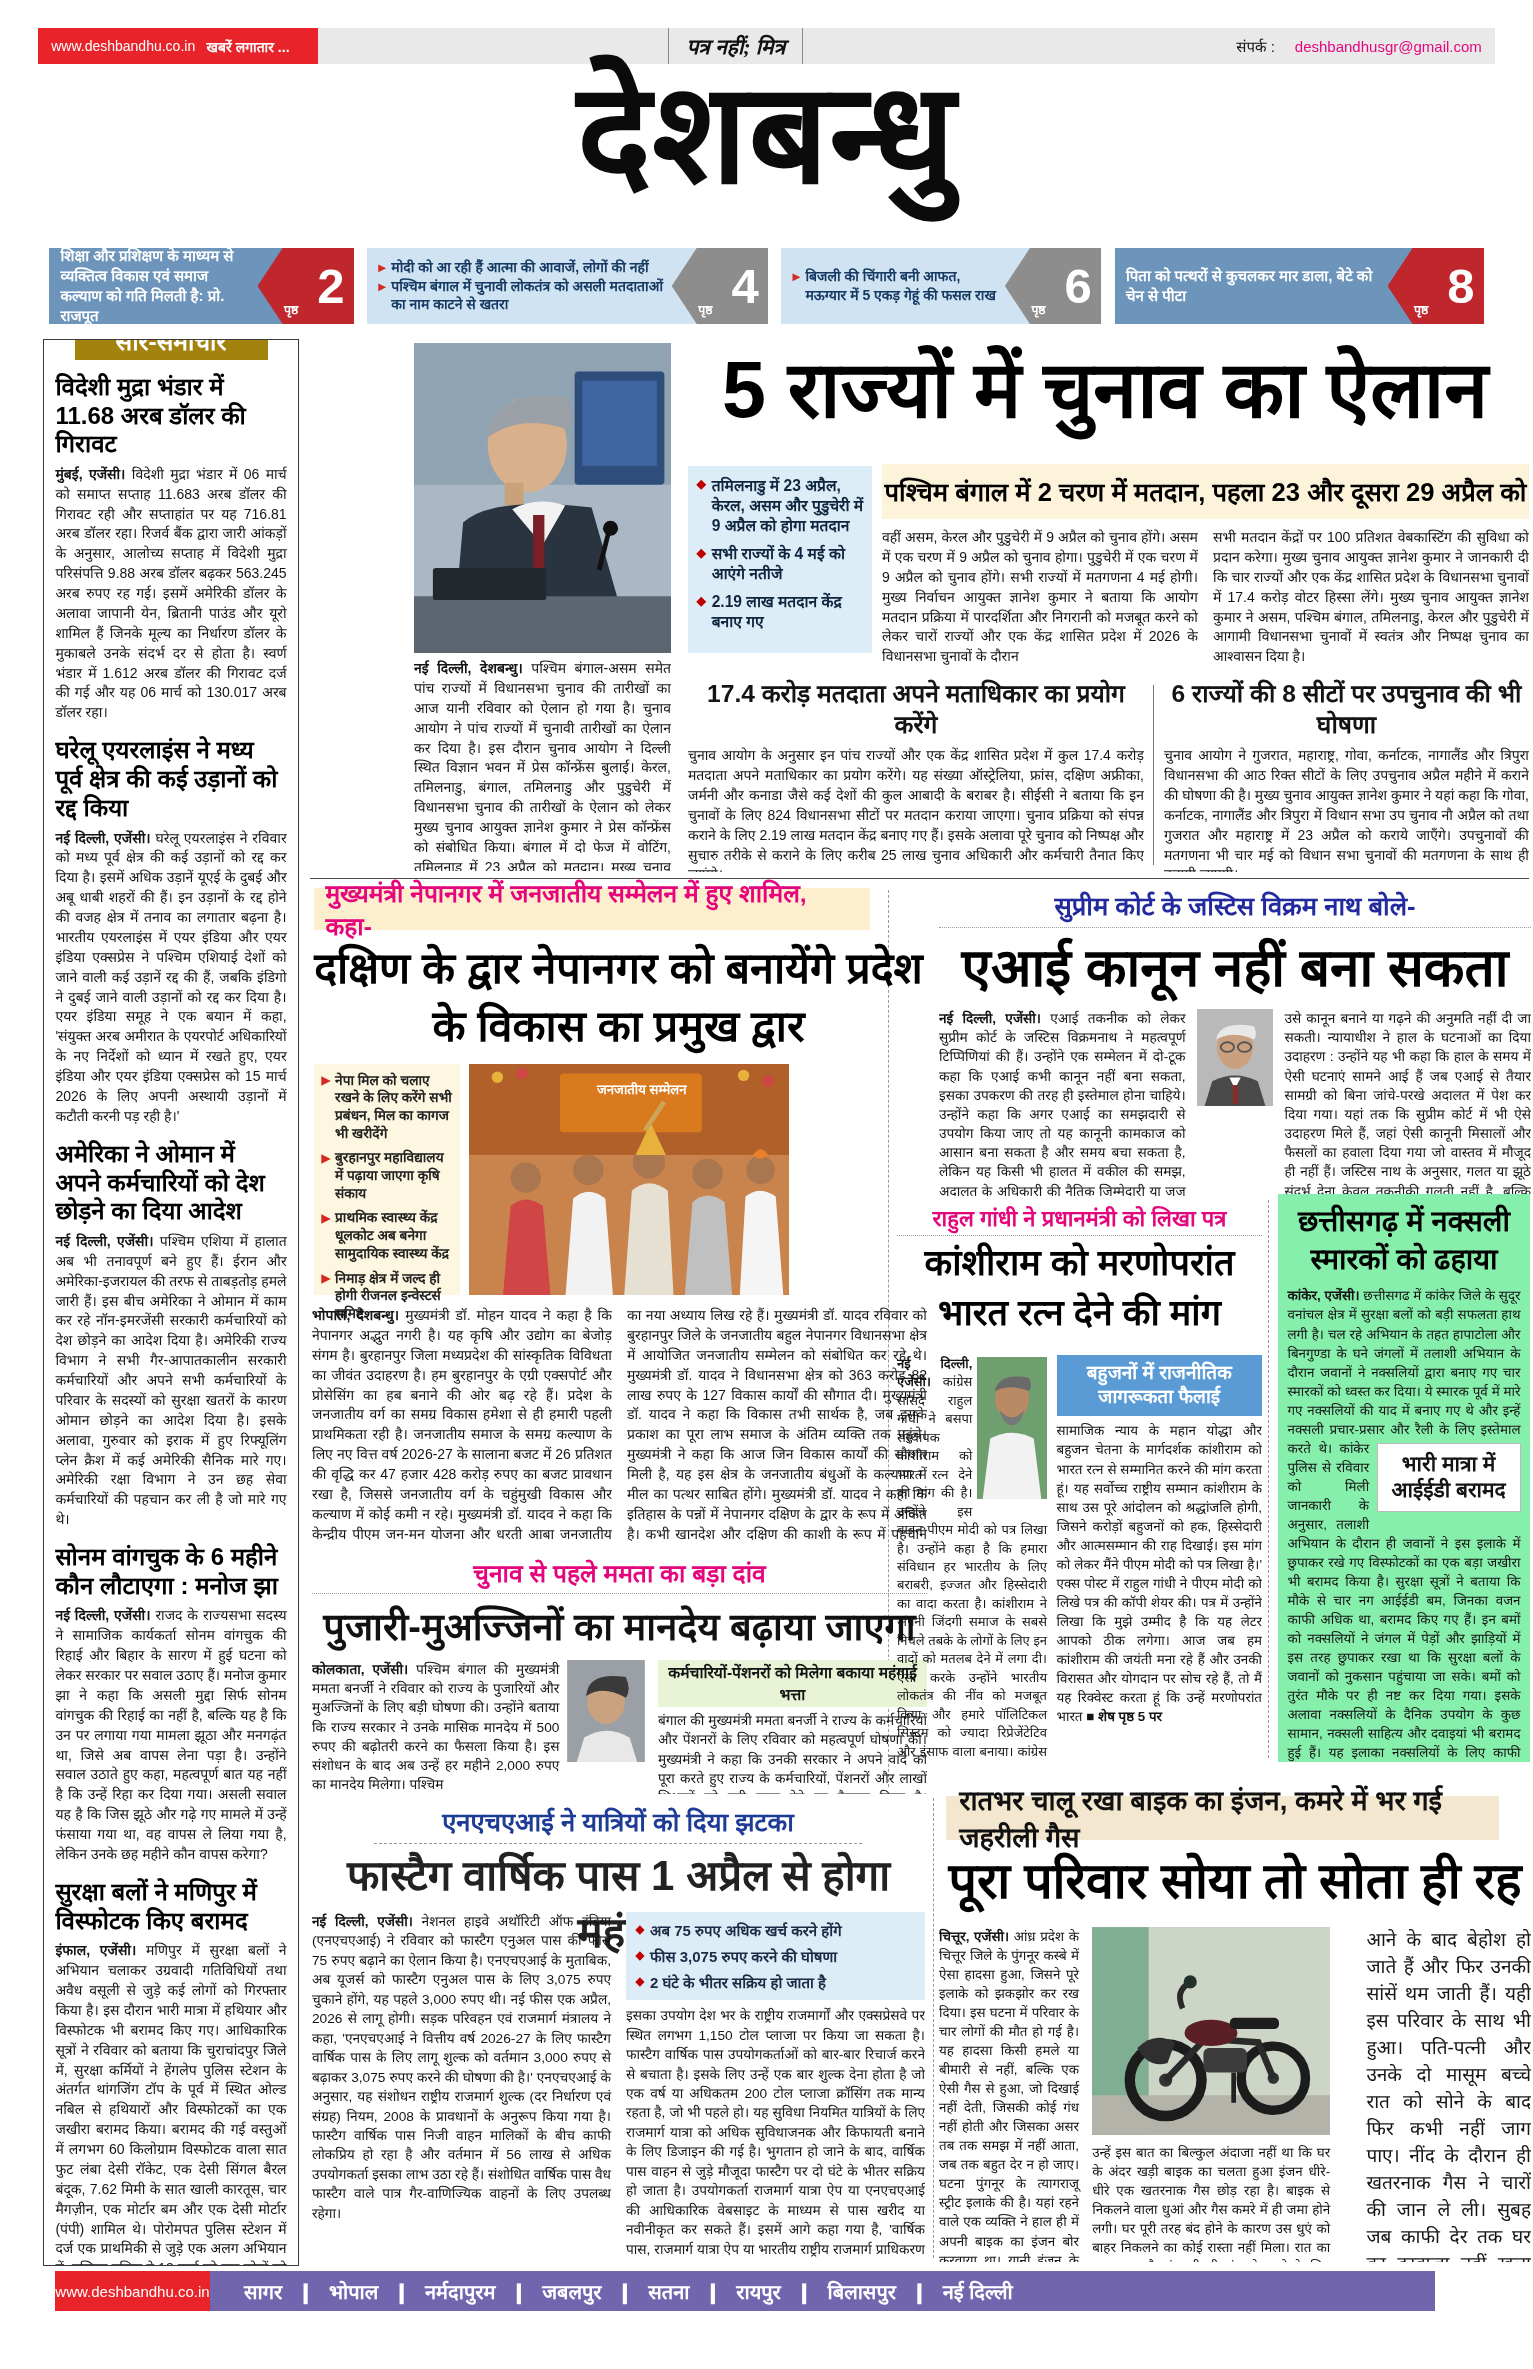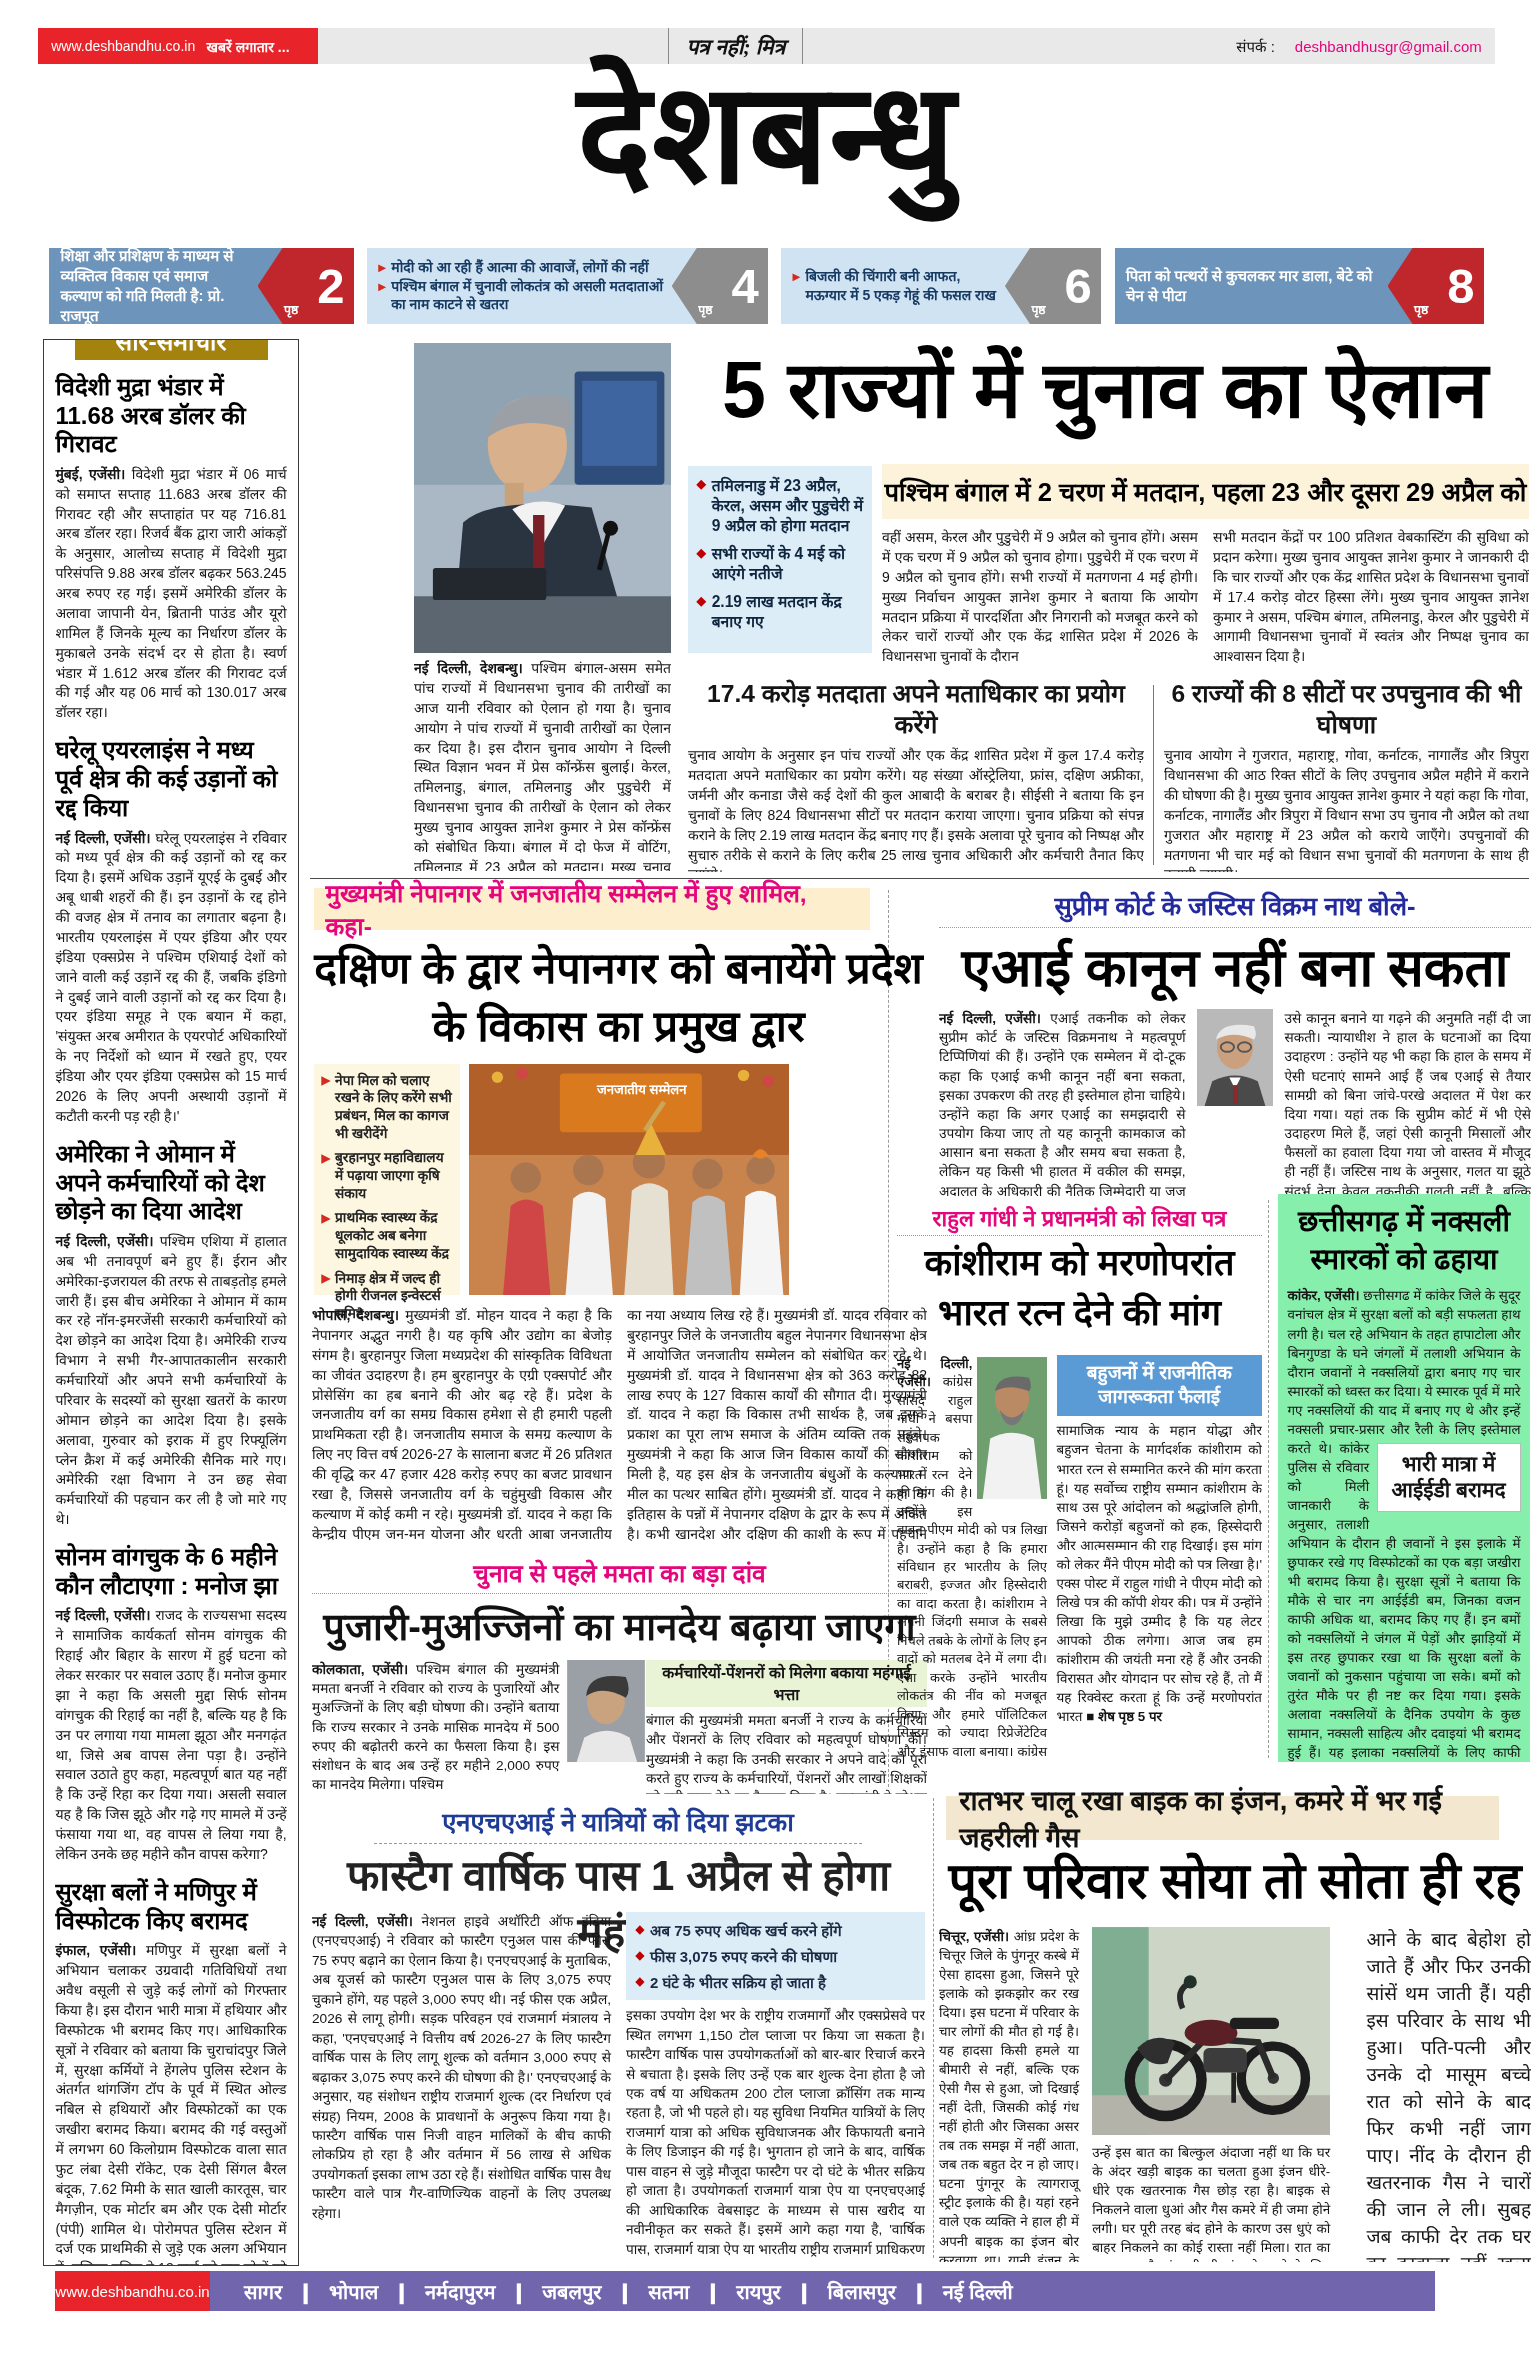--- a/index.html
+++ b/index.html
@@ -66,21 +66,21 @@
   .nep-head{left:312px;top:939px;width:613px;height:115px;font-size:43px;font-weight:900;text-align:center;line-height:1.35;color:#000;}
   .nep-bullets{left:314px;top:1064px;width:146px;height:231px;background:#fdf6e0;padding:7.6px;display:flex;flex-direction:column;gap:6.6px;}
   .nb-item{display:flex;gap:4.7px;font-size:13.7px;font-weight:bold;line-height:1.3;color:#222;}
   .nb-item .tri{color:#d42a20;flex:none;font-size:11.4px;padding-top:1.9px;}
   .nep-photo{left:469px;top:1064px;width:320px;height:231px;}
   .nep-banner{position:absolute;left:40%;top:8%;color:#fff;font-size:13.2px;font-weight:800;text-align:center;line-height:1.2;}
   .nep-body{left:312px;top:1306px;width:615px;height:238px;overflow:hidden;}
   
   .mam-kicker{left:312px;top:1556px;width:615px;text-align:center;color:#e5067e;font-size:24.6px;font-weight:800;border-bottom:1.9px dotted #999;padding-bottom:3.8px;}
   .mam-head{left:312px;top:1599px;width:615px;font-size:38px;font-weight:900;text-align:center;color:#111;}
-  .mam-body{left:312px;top:1660px;width:615px;height:134px;overflow:hidden;display:flex;gap:1px;}
+  .mam-body{left:312px;top:1660px;width:615px;height:134px;overflow:hidden;display:flex;gap:13px;}
   .mam-ca{flex:0 0 333px;font-size:13.7px;line-height:1.4;text-align:justify;}
   .mam-photo{float:right;width:78px;height:102px;margin:0 0 3.8px 7.6px;}
   .mam-cb{flex:1;font-size:13.7px;line-height:1.4;text-align:justify;}
   .greenbar{background:#e9f3d6;font-size:15.6px;font-weight:800;text-align:center;padding:1.9px 3.8px;margin-bottom:3.8px;}
   
   .ai-kicker{left:939px;top:888px;width:592px;text-align:center;color:#232a9e;font-size:25.6px;font-weight:800;border-bottom:1.9px dotted #99a;padding-bottom:3.8px;}
   .ai-head{left:939px;top:929px;width:592px;font-size:53px;font-weight:900;text-align:center;color:#000;}
   .ai-body{left:939px;top:1009px;width:592px;height:187px;overflow:hidden;display:flex;gap:11.4px;}
   .ai-c{flex:1;font-size:13.7px;line-height:1.4;text-align:justify;}
   .ai-mid{flex:0 0 76px;}

